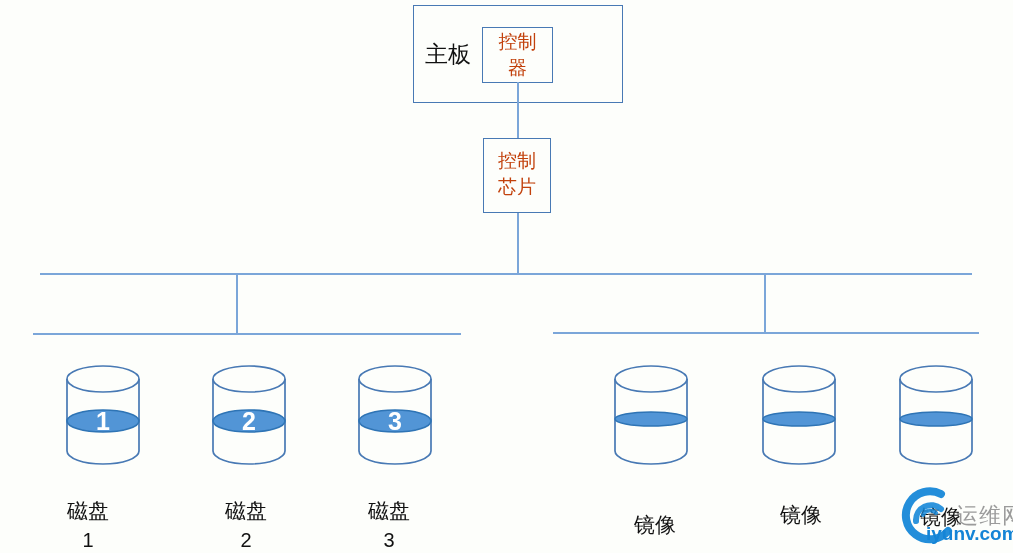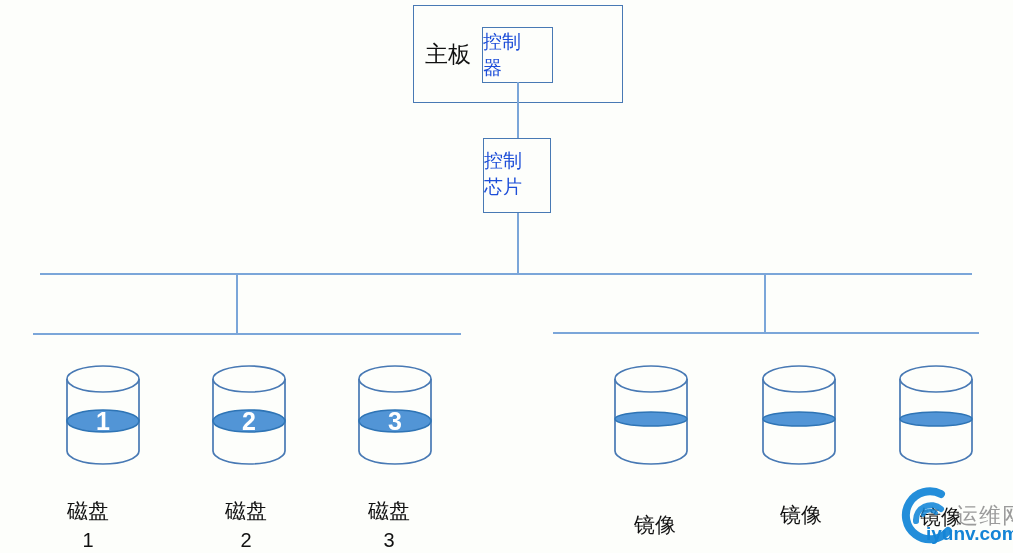--- a/index.html
+++ b/index.html
@@ -14,24 +14,24 @@
     color: #1a1a1a;
   }
   .box {
     position: absolute;
     border: 1.6px solid #4879b4;
     background: transparent;
   }
   .box-label-center {
     position: absolute;
     width: 100%;
-    text-align: left;
+    text-align: center;
     font-size: 19px;
     line-height: 26px;
-    color: #1d4ed8;
+    color: #c2410c;
   }
   .mobo-label {
     position: absolute;
     font-size: 23px;
     color: #111;
   }
   .line {
     position: absolute;
     background: #7ba6d9;
   }

